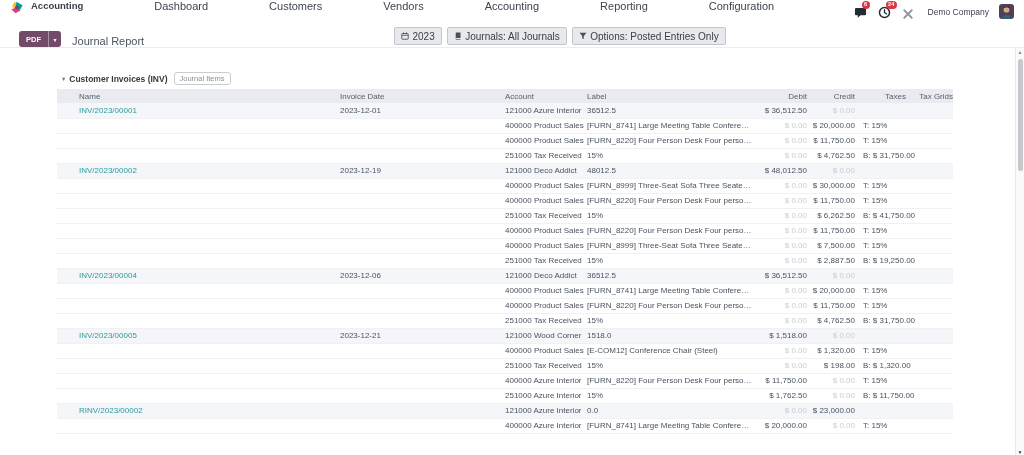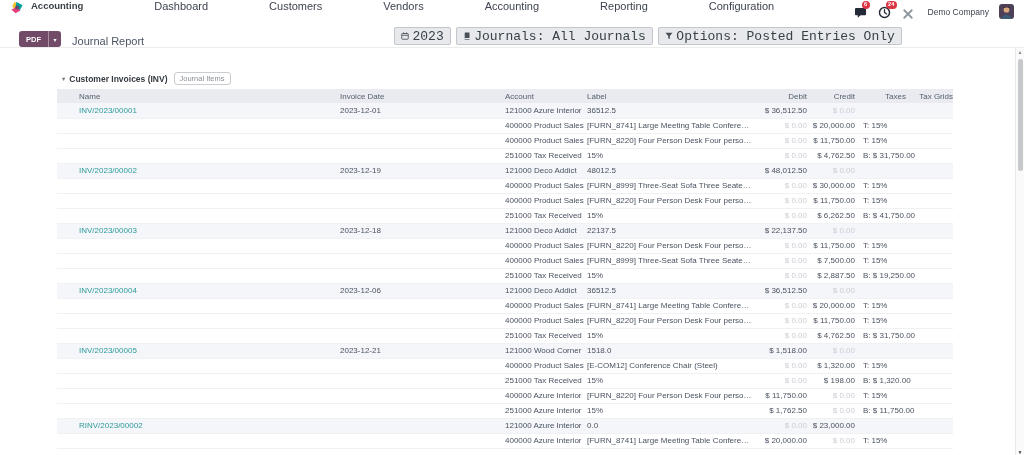--- a/index.html
+++ b/index.html
@@ -25,22 +25,22 @@
   .control-panel { height:25px; display:flex; align-items:flex-end; padding:0 19px;
     background:#fff; border-bottom:1px solid #ececec; position:relative; }
   .pdf-group { display:flex; cursor:pointer; }
   .pdf-main { background:#714B67; color:#fff; font-size:7.5px; font-weight:bold;
     padding:3.5px 7px; border-radius:3px 0 0 3px; }
   .pdf-caret { background:#714B67; color:#fff; font-size:6px; display:flex; align-items:center;
     padding:0 4.5px; border-radius:0 3px 3px 0; border-left:1px solid rgba(255,255,255,.4); }
   .cp-title { font-size:11px; color:#4b5563; margin-left:11px; }
   .filters { position:absolute; left:394px; top:4px; display:flex; gap:5px; }
   .filter-btn { display:flex; align-items:center; gap:3.5px; background:#e7e9ec;
-    border:1px solid #c3c7cc; border-radius:2px; font-size:13px; color:#394048;
-    padding:0 6px; height:18px; cursor:pointer; white-space:nowrap;font-family:Liberation Mono, monospace; }
+    border:1px solid #c3c7cc; border-radius:2px; font-size:10px; color:#394048;
+    padding:0 6px; height:18px; cursor:pointer; white-space:nowrap; }
   
   .content { position:relative; height:407px; overflow:hidden; background:#fff; }
   .section-header { margin:24px 0 4px 62px; display:flex; align-items:center; }
   .caret { font-size:6.5px; color:#777; margin-right:4px; cursor:pointer; }
   .section-title { font-size:8.5px; font-weight:bold; color:#363b41; }
   .ji-btn { margin-left:6px; font-size:7.5px; color:#8a9096; background:#fff;
     border:1px solid #c9ccd0; border-radius:3px; padding:1px 5px; cursor:pointer; }
   table { border-collapse:collapse; table-layout:fixed; width:896px; margin-left:57px; font-size:8px; }
   thead th { background:#e9ebf0; color:#57606a; font-weight:normal; height:14px;
     text-align:left; padding:0; white-space:nowrap; }
@@ -250,30 +250,20 @@
         <tr>
     <td class="name-cell"><span class="name-link"></span></td>
     <td></td>
     <td>251000 Tax Received</td>
     <td class="label-cell">15%</td>
     <td class="num muted">$ 0.00</td>
     <td class="num">$ 6,262.50</td>
     <td class="taxes-cell">B: $ 41,750.00</td>
     <td></td>
   </tr>
-        <tr class="group-row">
-    <td class="name-cell"><span class="name-link">INV/2023/00003</span></td>
-    <td>2023-12-18</td>
-    <td>121000 Deco Addict</td>
-    <td class="label-cell">22137.5</td>
-    <td class="num">$ 22,137.50</td>
-    <td class="num muted">$ 0.00</td>
-    <td class="taxes-cell"></td>
-    <td></td>
-  </tr>
         <tr>
     <td class="name-cell"><span class="name-link"></span></td>
     <td></td>
     <td>400000 Product Sales</td>
     <td class="label-cell">[FURN_8220] Four Person Desk Four person modern office workstation</td>
     <td class="num muted">$ 0.00</td>
     <td class="num">$ 11,750.00</td>
     <td class="taxes-cell">T: 15%</td>
     <td></td>
   </tr>

